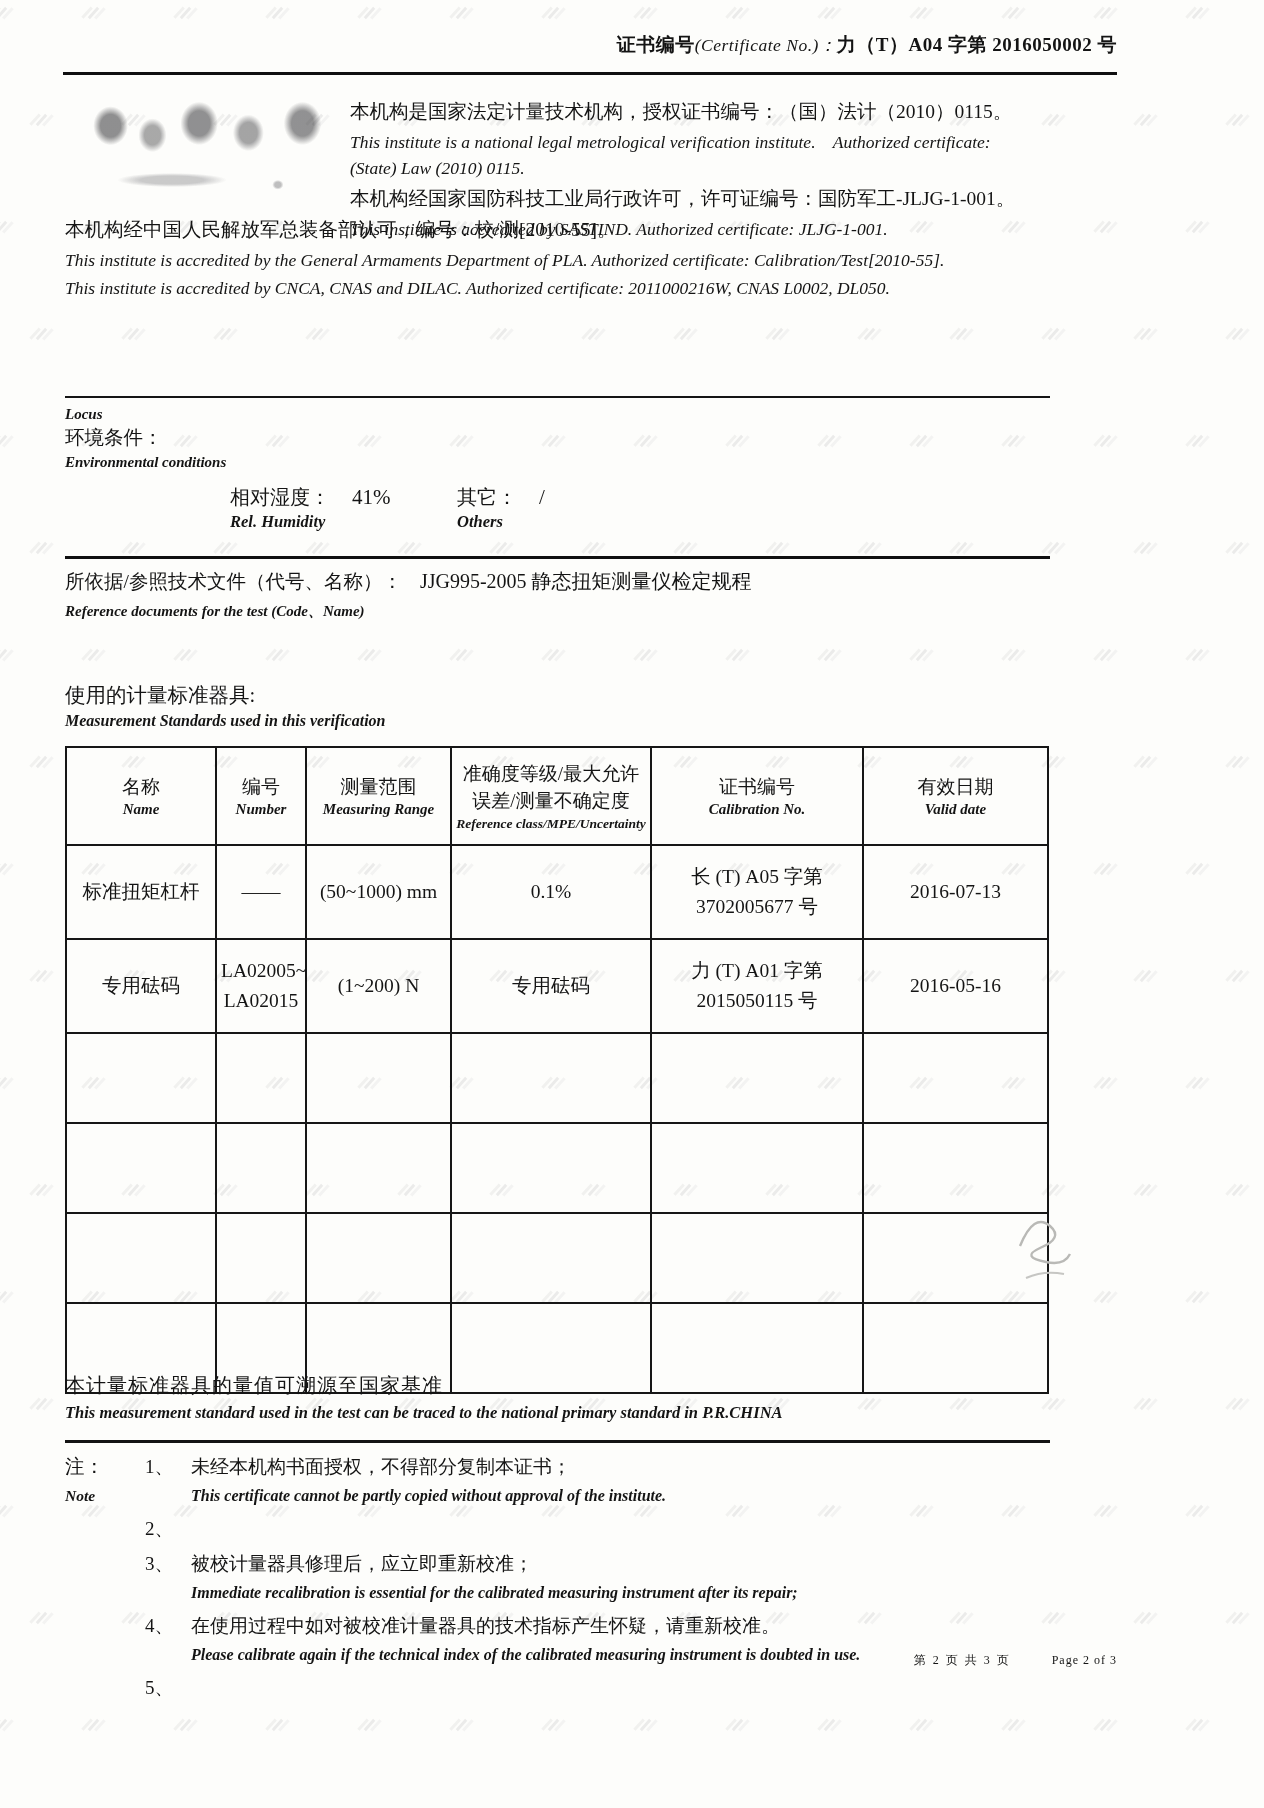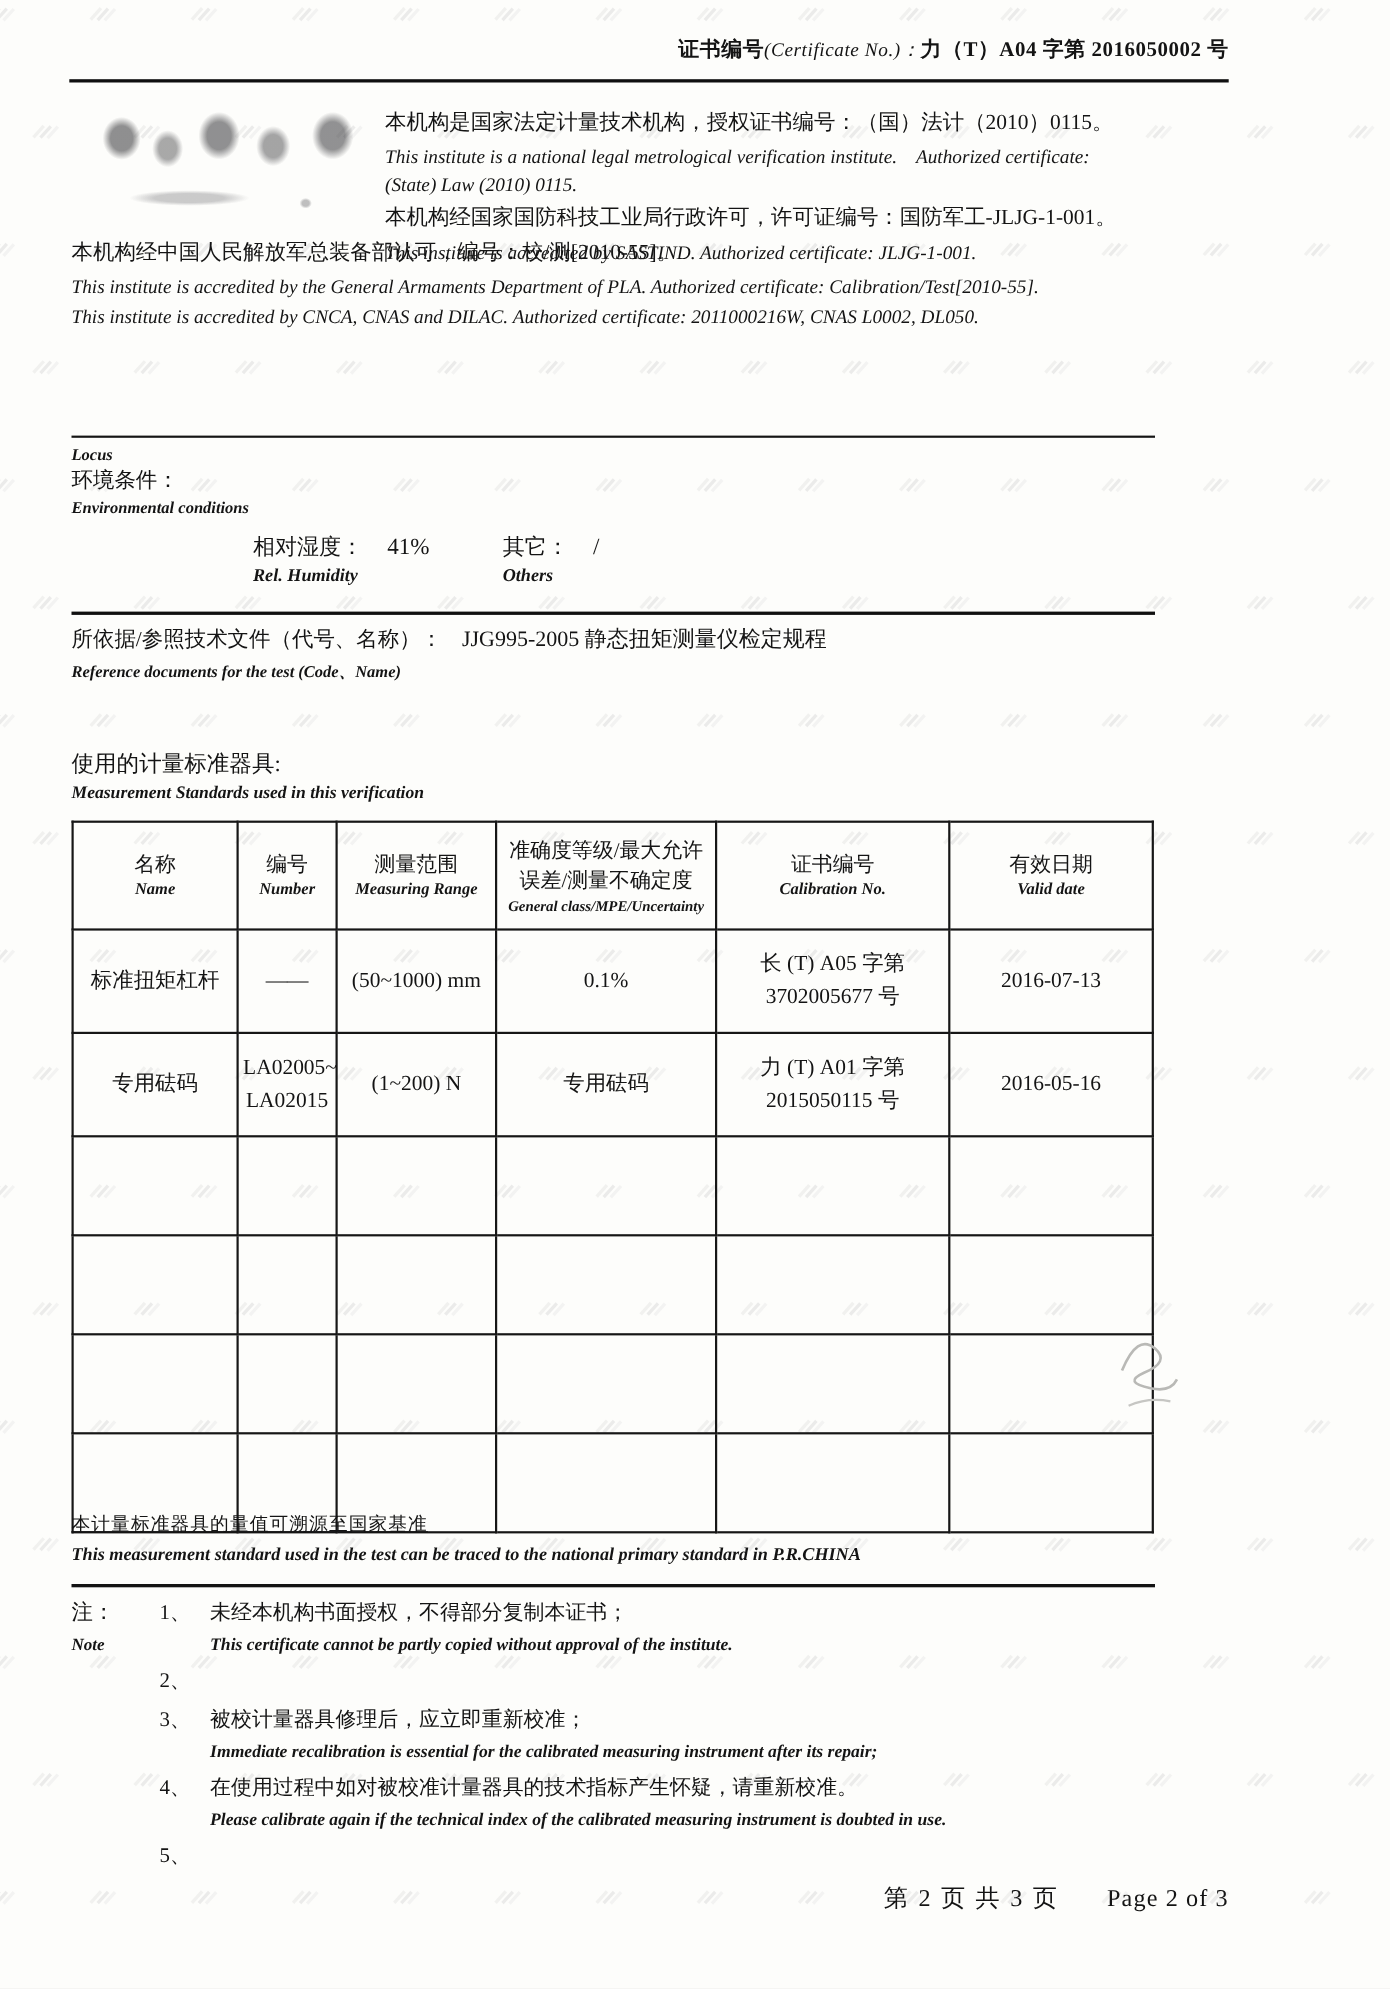--- a/index.html
+++ b/index.html
@@ -66,32 +66,32 @@
     font-weight:400;
   }
   table.std th{height:92px;}
   tr.data-row td{height:88px; font-size:19.5px; line-height:30px; white-space:pre-line;}
   tr.empty-row td{height:84px;}
   .th-cn{font-size:19px; line-height:27px; display:block; white-space:pre-line;}
   .th-en{font-style:italic; font-weight:700; font-size:15px; line-height:19px; display:block;}
   .th-en.small{font-size:13.5px;}
   
   .trace{top:1370px; left:65px; width:1000px;}
-  .trace .cn{font-size:17px; letter-spacing:1px;text-decoration:underline;}
+  .trace .cn{font-size:20px; letter-spacing:1px;}
   .trace .en-b{font-size:16.5px; margin-top:2px;}
   .rule4{top:1440px; left:65px; width:985px; height:2.5px; background:#131313;}
   .notes{top:1452px; left:65px; width:1000px;}
   .note-row{display:flex; margin-bottom:5px;}
   .nc1{width:80px;} .nc2{width:46px; font-size:19px; line-height:30px;}
   .nbody{flex:1;}
   .notes .cn{font-size:19px; line-height:30px;}
   .notes .en-b{font-size:16px; line-height:27px;}
   .nc1 .cn{font-size:19.5px;}
   .nc1 .en-b{font-size:15.5px;}
-  .footer{top:1711px; left:65px; width:1052px; text-align:right; font-size:22px;}
+  .footer{top:1652px; left:65px; width:1052px; text-align:right; font-size:12px;}
   .footer .cn-pg{letter-spacing:2px;}
   .footer .en-pg{margin-left:38px; letter-spacing:1px;}
   .scribble{top:1182px; left:1012px;}
 </style>
 </head>
 <body>
 
 <div class="page">
 
   <div class="wm-layer" id="wm-layer">
@@ -406,21 +406,21 @@
             <span class="th-cn">编号</span>
             <span class="th-en">Number</span>
           </th>
       <th>
             <span class="th-cn">测量范围</span>
             <span class="th-en">Measuring Range</span>
           </th>
       <th>
             <span class="th-cn">准确度等级/最大允许
 误差/测量不确定度</span>
-            <span class="th-en small">General class/MPE/Uncertainty</span>
+            <span class="th-en small">Reference class/MPE/Uncertainty</span>
           </th>
       <th>
             <span class="th-cn">证书编号</span>
             <span class="th-en">Calibration No.</span>
           </th>
       <th>
             <span class="th-cn">有效日期</span>
             <span class="th-en">Valid date</span>
           </th>
     </tr>

